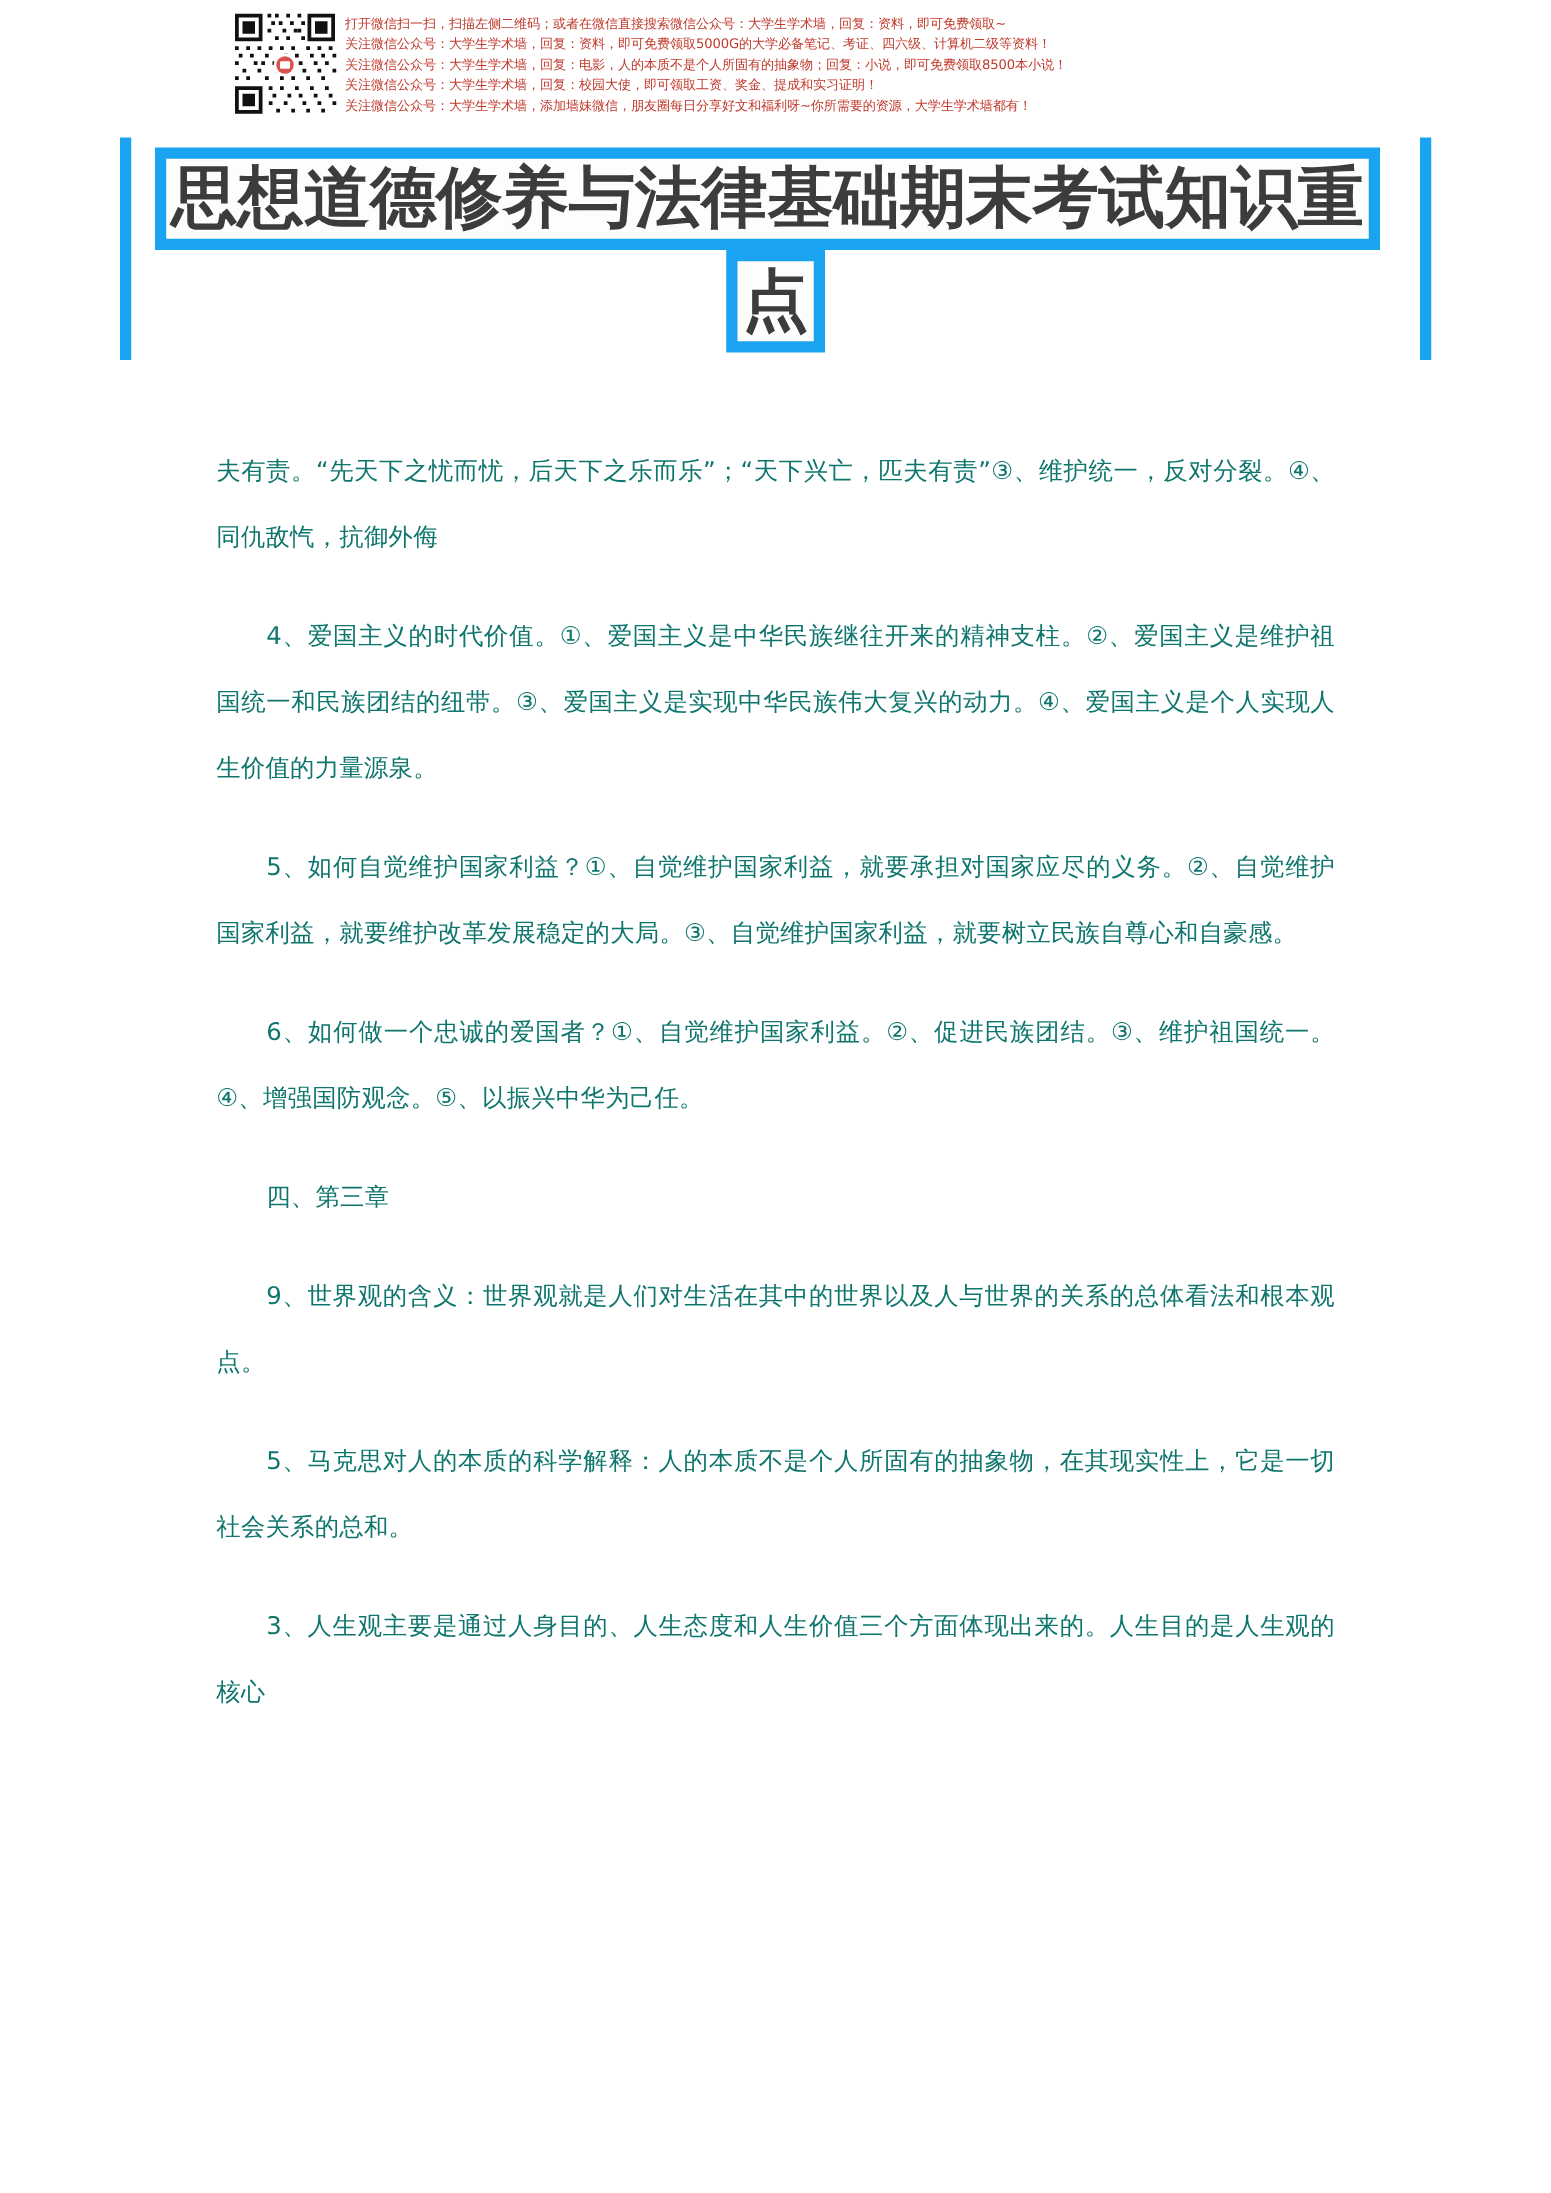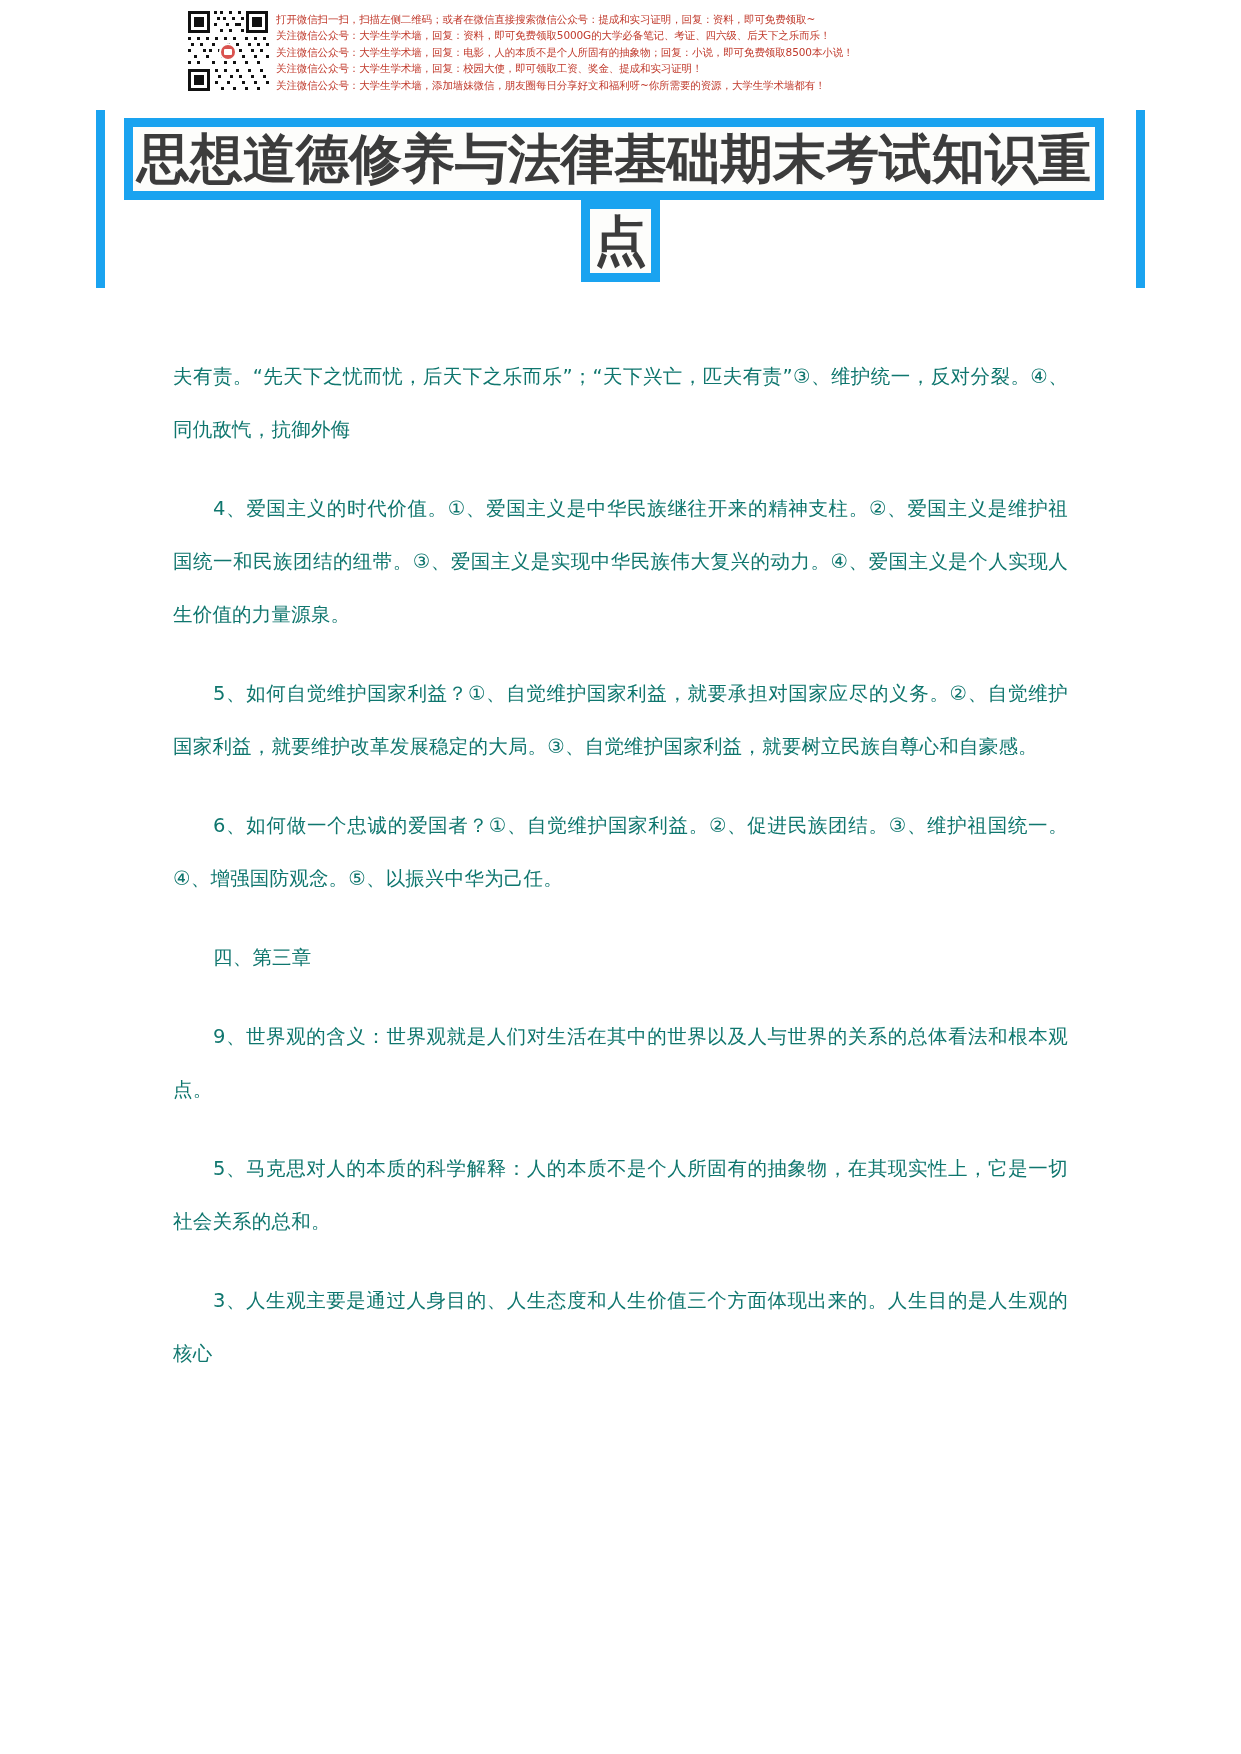--- a/index.html
+++ b/index.html
@@ -191,22 +191,22 @@
           <rect x="59" y="78" width="3" height="3"></rect>
           <rect x="71" y="78" width="3" height="3"></rect>
       </g>
 
       <circle cx="42" cy="43" r="9" fill="#ffffff"></circle>
       <circle cx="42" cy="43" r="7" fill="#d9534f"></circle>
       <rect x="38" y="40" width="8" height="6" rx="1" fill="#ffffff"></rect>
     </svg>
   </div>
   <div class="promo-lines">
-    <div class="promo-line">打开微信扫一扫，扫描左侧二维码；或者在微信直接搜索微信公众号：提成和实习证明，回复：资料，即可免费领取~</div>
-    <div class="promo-line">关注微信公众号：大学生学术墙，回复：资料，即可免费领取5000G的大学必备笔记、考证、四六级、后天下之乐而乐！</div>
+    <div class="promo-line">打开微信扫一扫，扫描左侧二维码；或者在微信直接搜索微信公众号：大学生学术墙，回复：资料，即可免费领取~</div>
+    <div class="promo-line">关注微信公众号：大学生学术墙，回复：资料，即可免费领取5000G的大学必备笔记、考证、四六级、计算机二级等资料！</div>
     <div class="promo-line">关注微信公众号：大学生学术墙，回复：电影，人的本质不是个人所固有的抽象物；回复：小说，即可免费领取8500本小说！</div>
     <div class="promo-line">关注微信公众号：大学生学术墙，回复：校园大使，即可领取工资、奖金、提成和实习证明！</div>
     <div class="promo-line">关注微信公众号：大学生学术墙，添加墙妹微信，朋友圈每日分享好文和福利呀~你所需要的资源，大学生学术墙都有！</div>
   </div>
 </div>
 
 <div class="title-wrap">
   <div class="title-outer">
     <div class="title-text"><span class="tline">思想道德修养与法律基础期末考试知识重点</span></div>
   </div>

